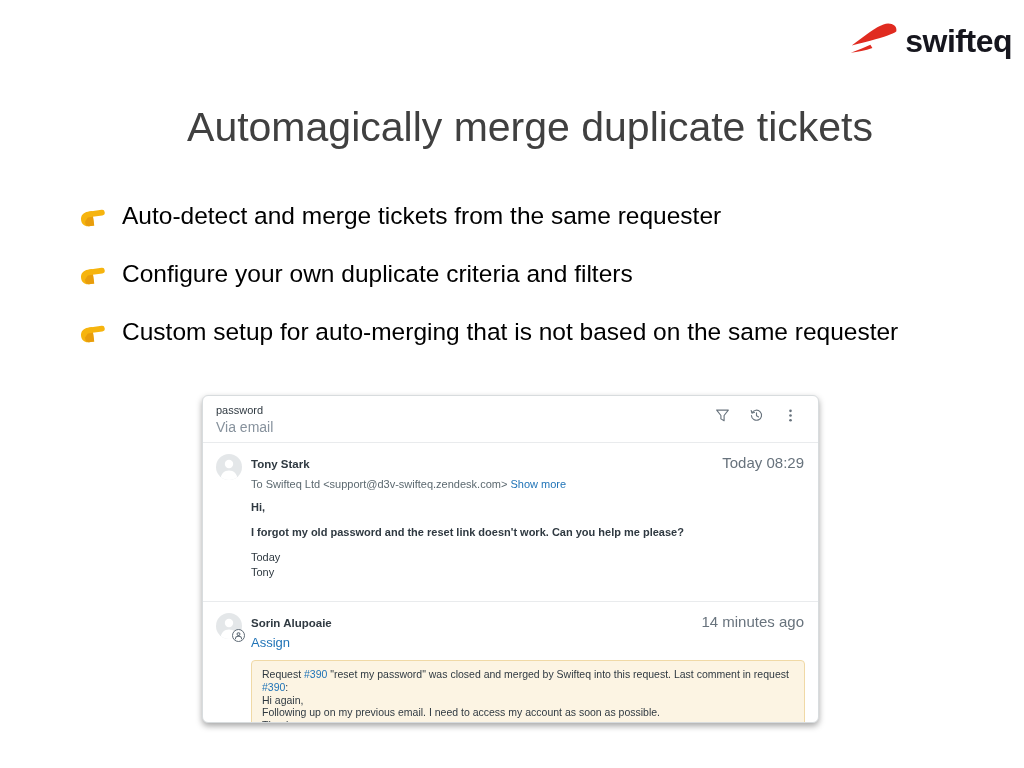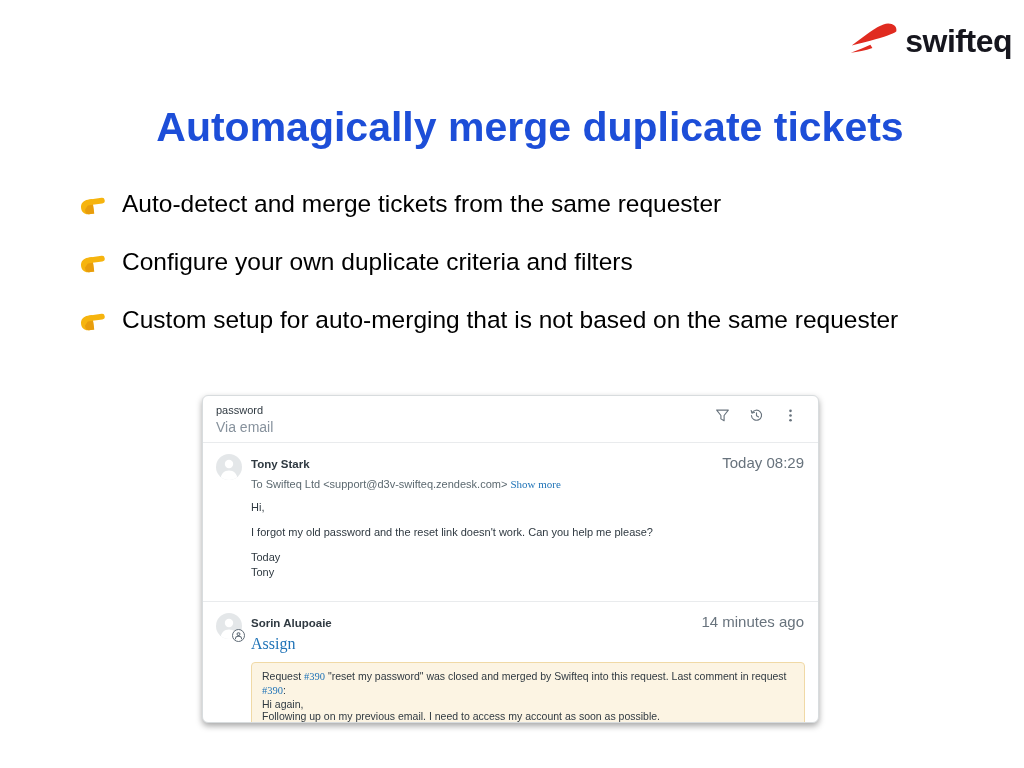--- a/index.html
+++ b/index.html
@@ -4,24 +4,24 @@
 <style>
   * { margin:0; padding:0; box-sizing:border-box; }
   html,body { width:1024px; height:768px; background:#ffffff; font-family:"Liberation Sans", sans-serif; overflow:hidden; }
   .slide { position:relative; width:1024px; height:619px; background:#fff; }
 
   
   .logo { position:absolute; top:20px; right:12px; display:flex; align-items:center; gap:7px; }
   .logo-text { font-size:32px; font-weight:600; color:#16161e; letter-spacing:-0.5px; }
 
   
-  .title { position:absolute; top:104px; left:0; width:100%; text-align:center; font-size:41px; font-weight:700; color:#1d4ed8;padding-left:36px; }
+  .title { position:absolute; top:104px; left:0; width:100%; text-align:center; font-size:41px; font-weight:400; color:#404040;padding-left:36px; }
 
   
-  .bullets { position:absolute; top:188px; left:78px; }
+  .bullets { position:absolute; top:200px; left:78px; }
   .bullet-row { display:flex; align-items:center; gap:16px; height:32px; margin-bottom:26px; }
   .bullet-text { font-size:24.5px; color:#000; }
   .finger-icon { width:28px; height:28px; flex:0 0 28px; }
 
   
   .card { position:absolute; left:202px; top:395px; width:617px; height:328px; background:#fff;
           border:1px solid #d8dcde; border-radius:6px; box-shadow:0 3px 6px rgba(0,0,0,0.35); overflow:hidden; }
   .card-header { display:flex; justify-content:space-between; align-items:flex-start; padding:8px 14px 7px 13px; }
   .card-title { font-size:11px; color:#2f3941; }
   .card-subtitle { font-size:14px; color:#87929d; margin-top:3px; }
@@ -32,25 +32,25 @@
   .message { display:flex; padding:11px 13px 0 13px; }
   .avatar-col { width:26px; margin-right:9px; position:relative; flex:0 0 26px; }
   .avatar { width:26px; height:26px; border-radius:50%; background:#e4e7e9; overflow:hidden; display:flex; align-items:flex-end; justify-content:center; }
   .avatar-badge { position:absolute; left:16px; top:16px; width:13px; height:13px; border-radius:50%; background:#fff;
                   border:1px solid #5f6b76; display:flex; align-items:center; justify-content:center; }
   .msg-content { flex:1; min-width:0; }
   .msg-toprow { display:flex; justify-content:space-between; align-items:baseline; }
   .msg-author { font-size:11.5px; font-weight:700; color:#2f3941; }
   .msg-time { font-size:15px; color:#68737d; padding-right:1px; }
   .msg-to { font-size:11px; color:#5c6970; margin-top:7px; }
-  .link { color:#1f73b7; text-decoration:none; cursor:pointer;font-family:Liberation Serif, serif; }
+  .link { color:#1f73b7; text-decoration:none; cursor:pointer; }
   .msg-body { margin-top:11px; font-size:11px; color:#2f3941; line-height:1.2; }
-  .msg-body .para { margin-bottom:12px; }
+  .msg-body .para { margin-bottom:12px;font-weight:bold; }
   .msg-body .line { margin-bottom:1px; }
-  .assign-link { display:inline-block; font-size:16px; margin-top:5px; }
+  .assign-link { display:inline-block; font-size:13px; margin-top:5px; }
 
   .merge-note { margin-top:9px; margin-bottom:12px; background:#fcf4e3; border:1px solid #f0d9a6; border-radius:4px;
                 padding:7px 10px 6px 10px; font-size:10.5px; line-height:1.23; color:#2f3941; }
 </style>
 </head>
 <body>
 
 <div class="slide">
 
   <div class="logo">

